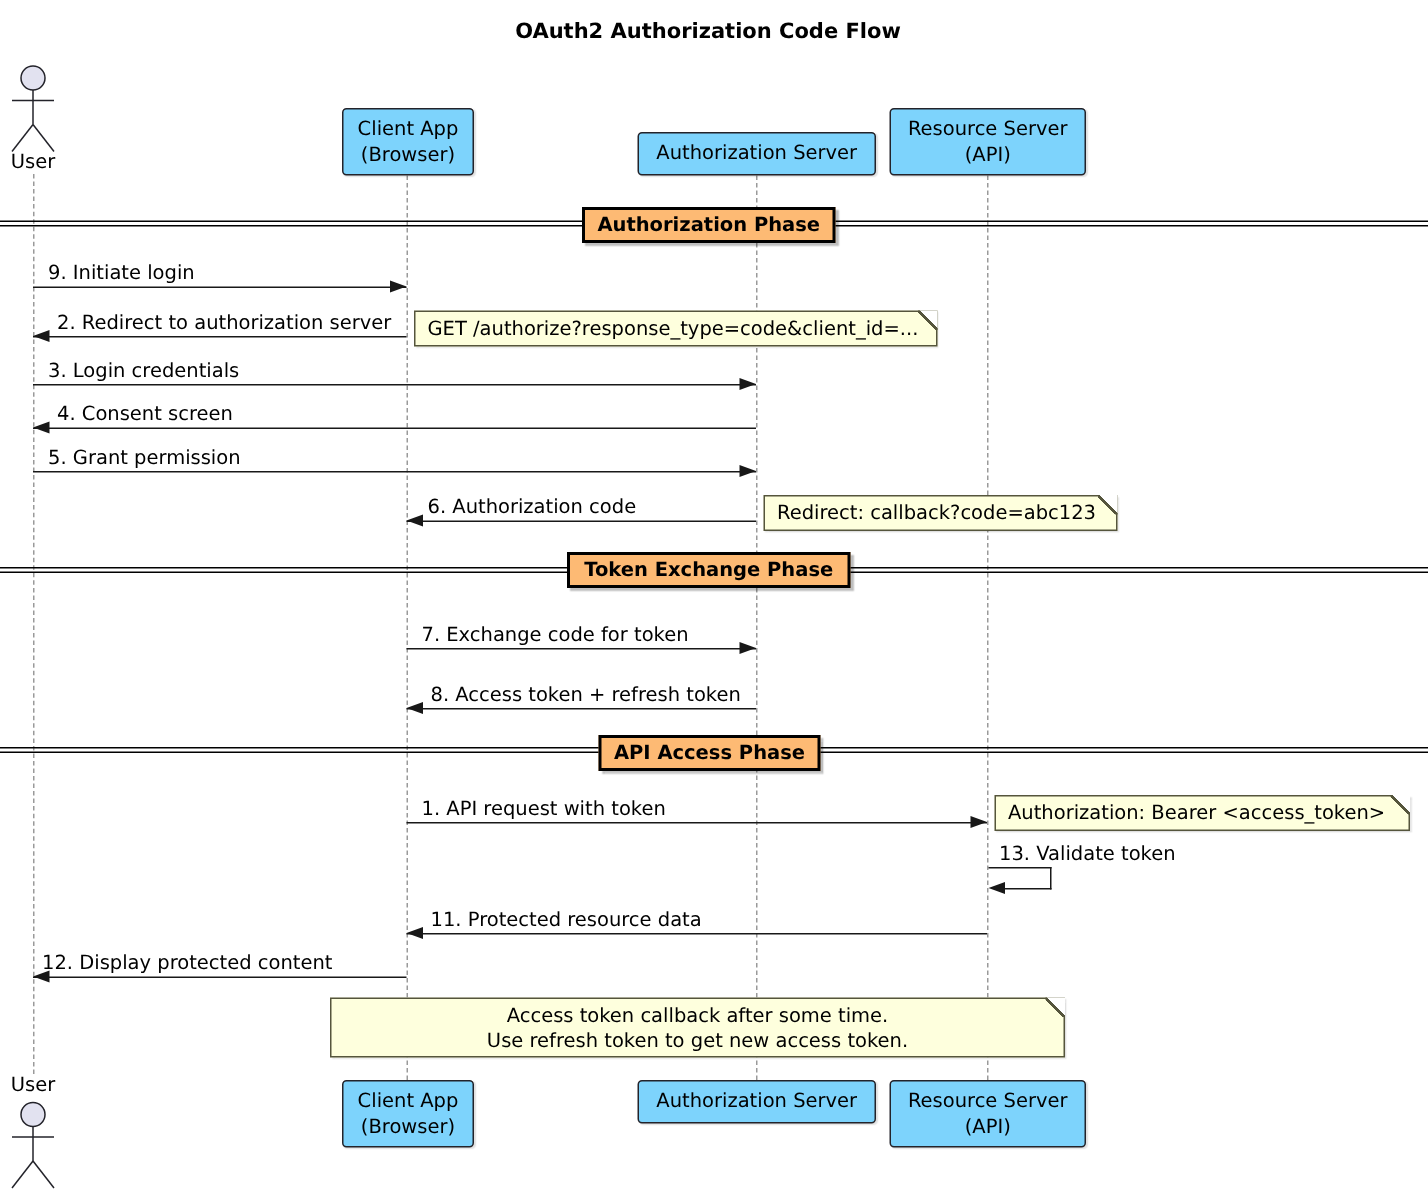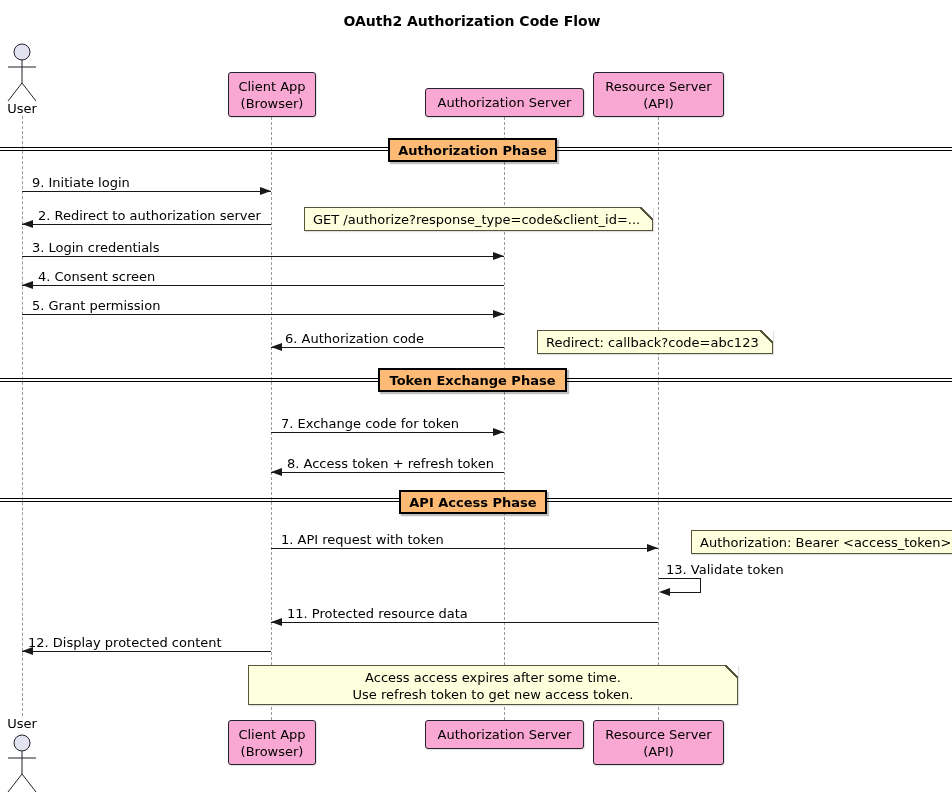--- a/index.html
+++ b/index.html
@@ -3,41 +3,41 @@
 <meta charset="utf-8">
 <style>
   html,body{margin:0;padding:0;background:#ffffff;}
   .canvas{
     position:relative;width:952px;height:799px;background:#ffffff;overflow:hidden;
     font-family:"DejaVu Sans","Liberation Sans",sans-serif;font-size:13px;color:#000;
   }
   .title{position:absolute;left:0;top:13px;width:944px;text-align:center;font-weight:bold;font-size:14px;}
   .lifeline{position:absolute;width:0;border-left:1px dashed #9a9a9a;}
   .pbox{
-    position:absolute;box-sizing:border-box;background:#f9a8d4;border:1px solid #23232a;
+    position:absolute;box-sizing:border-box;background:#7dd3fc;border:1px solid #23232a;
     border-radius:3px;display:flex;flex-direction:column;align-items:center;justify-content:center;
     text-align:center;line-height:17px;box-shadow:1px 1px 1px rgba(0,0,0,0.12);
   }
   .actor-label{position:absolute;width:60px;text-align:center;}
   .phase-lines{position:absolute;left:0;width:952px;height:4px;box-sizing:border-box;
     border-top:1px solid #000;border-bottom:1px solid #000;}
   .phase-box{
     position:absolute;box-sizing:border-box;background:#fdba74;border:2px solid #000;
     display:flex;align-items:center;justify-content:center;font-weight:bold;
     box-shadow:2px 2px 1px rgba(0,0,0,0.25);
   }
   .msg{position:absolute;height:16px;}
   .msg .lbl{position:absolute;bottom:2px;white-space:nowrap;}
   .msg .line{position:absolute;left:0;right:0;top:15px;border-top:1px solid #181818;}
   .ah{position:absolute;top:11px;width:0;height:0;}
   .ah-r{right:0;border-left:11px solid #181818;border-top:4px solid transparent;border-bottom:4px solid transparent;}
   .ah-l{left:0;border-right:11px solid #181818;border-top:4px solid transparent;border-bottom:4px solid transparent;}
   .note{
     position:absolute;box-sizing:border-box;background:#FEFFDD;border:1px solid #55553C;
-    padding:3px 8px;white-space:nowrap;line-height:17px;box-shadow:1px 1px 1px rgba(0,0,0,0.12);margin-left:28px;
+    padding:3px 8px;white-space:nowrap;line-height:17px;box-shadow:1px 1px 1px rgba(0,0,0,0.12);
   }
   .note .fold{
     position:absolute;top:-1px;right:-1px;width:13px;height:13px;
     background:linear-gradient(to bottom left,#ffffff 0%,#ffffff 46%,#55553C 46%,#55553C 56%,#FEFFDD 56%,#FEFFDD 100%);
   }
   .note.center{text-align:center;}
   .sline{position:absolute;border-top:1px solid #181818;}
   .svline{position:absolute;border-left:1px solid #181818;}
   .selflbl{position:absolute;white-space:nowrap;}
 </style>
@@ -170,21 +170,21 @@
     <i class="fold"></i>
   </div>
 
 
   <div class="note" style="left:663px;top:530px;width:277px;height:24px;">
     <span>Authorization: Bearer &lt;access_token&gt;</span>
     <i class="fold"></i>
   </div>
 
   <div class="note center" style="left:220px;top:665px;width:490px;height:40px;">
-    <div>Access access expires after some time.</div>
+    <div>Access token callback after some time.</div>
     <div>Use refresh token to get new access token.</div>
     <i class="fold"></i>
   </div>
 
   <div class="actor-label" style="left:-8px;top:716px;">User</div>
   <svg width="44" height="60" viewBox="0 0 44 60" style="position:absolute;left:0;top:734px;">
     <circle cx="22" cy="9" r="8" fill="#E2E2F0" stroke="#23232a" stroke-width="1"></circle>
     <line x1="22" y1="17" x2="22" y2="40" stroke="#23232a" stroke-width="1"></line>
     <line x1="8" y1="24" x2="36" y2="24" stroke="#23232a" stroke-width="1"></line>
     <line x1="22" y1="40" x2="8" y2="58" stroke="#23232a" stroke-width="1"></line>

